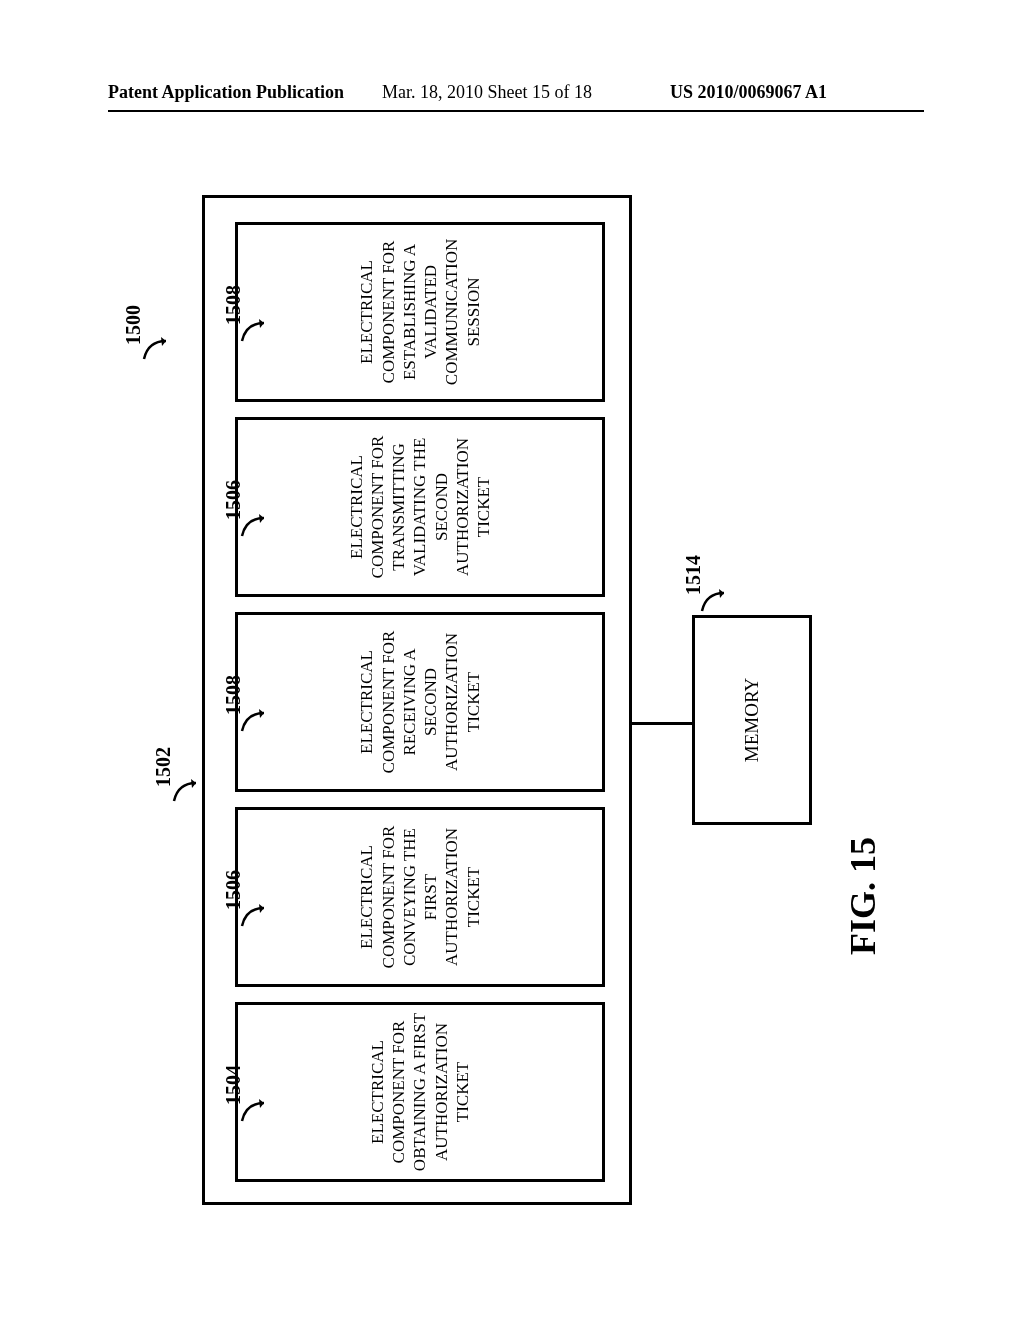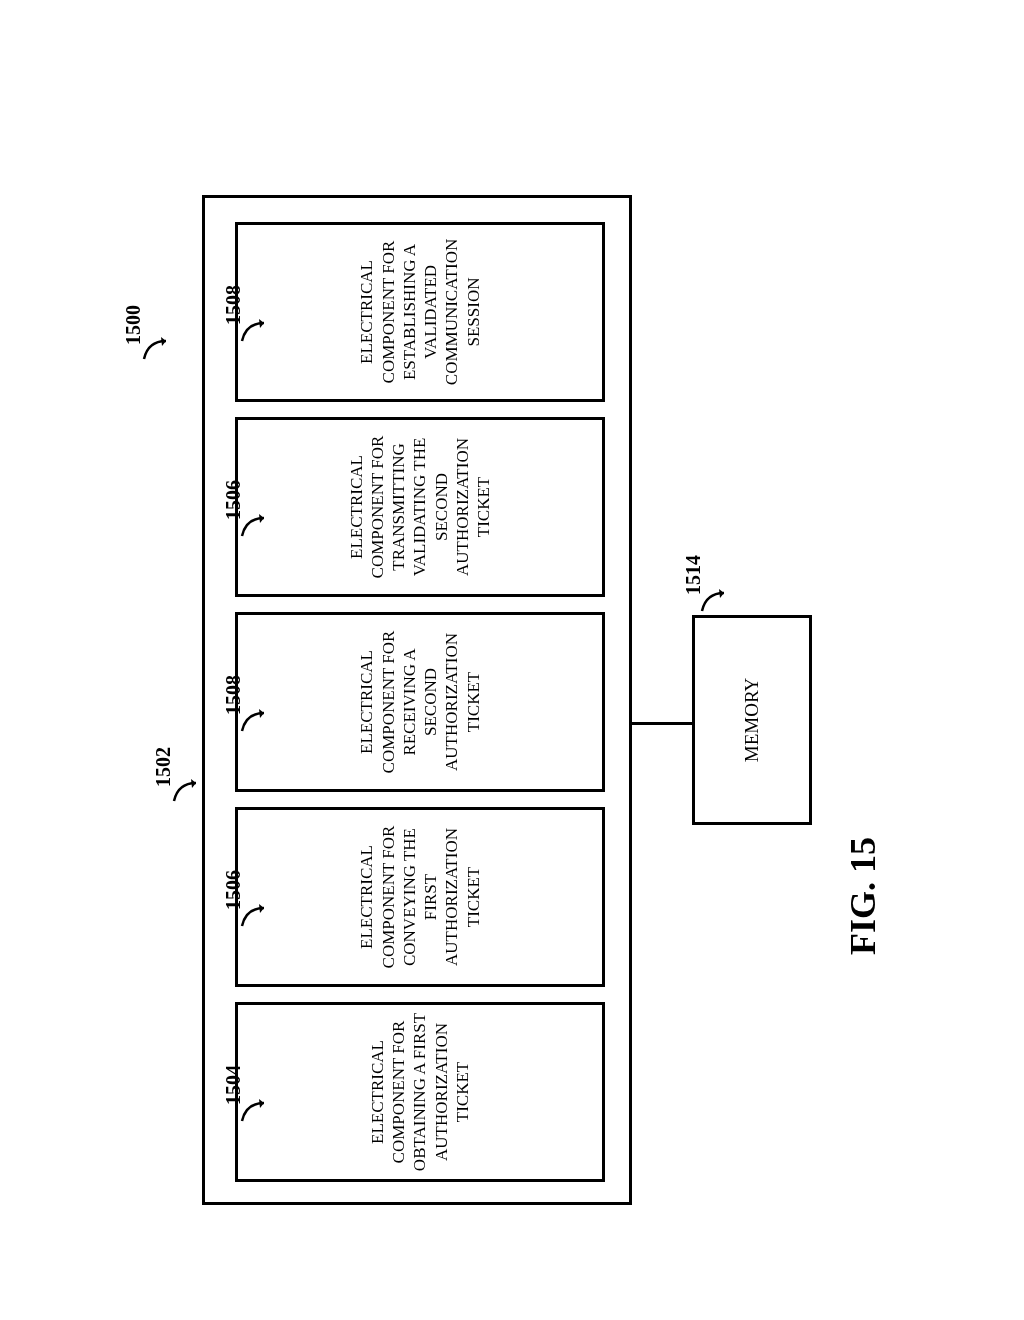--- a/index.html
+++ b/index.html
@@ -35,20 +35,26 @@
 
   .connector { position: absolute; background: #000; }
 
   .fig-caption { position: absolute; font-weight: bold; font-size: 36px; }
 </style>
 </head>
 <body>
 
 <div class="page">
 
+  <div class="header">
+    <div class="hdr-left">Patent Application Publication</div>
+    <div class="hdr-mid">Mar. 18, 2010  Sheet 15 of 18</div>
+    <div class="hdr-right">US 2010/0069067 A1</div>
+    <div class="header-line"></div>
+  </div>
 
   <div class="figure-area">
     <div class="figure-rot">
 
       <div class="ref-label" style="left:880px; top:0px;">1500</div>
       <div class="ref-arc" style="left:862px; top:20px;">
         <svg viewBox="0 0 26 26">
             <path d="M4 2 Q 22 6 22 24" fill="none" stroke="#000" stroke-width="2.5"></path>
             <path d="M22 24 l-5 -4 l9 -1 z" fill="#000"></path>
           </svg>

